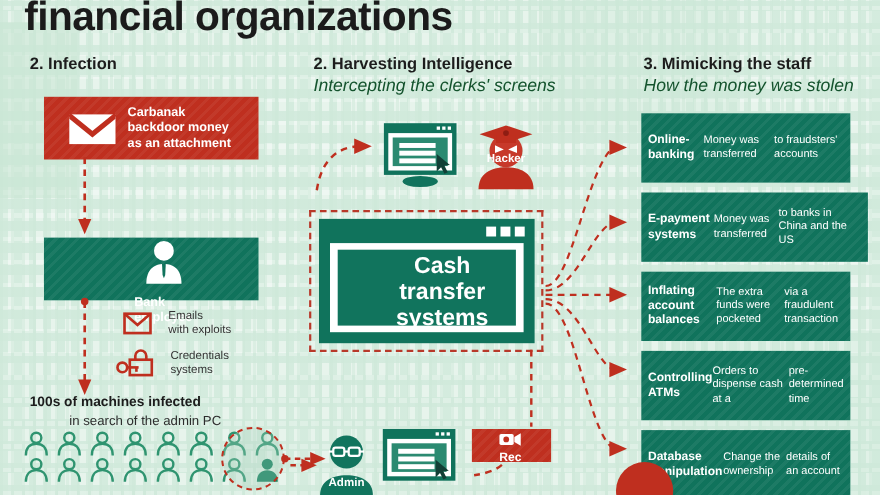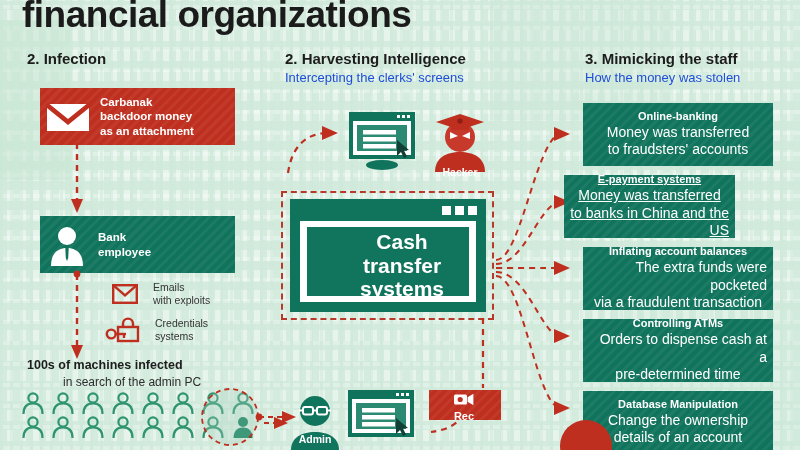--- a/index.html
+++ b/index.html
@@ -33,44 +33,45 @@
   
   .maintitle{
     position:absolute;left:22px;top:-6px;
     font-size:37px;font-weight:bold;color:#1b1b1b;letter-spacing:-.5px;
     white-space:nowrap;
   }
   .colhead{
     position:absolute;font-size:15px;font-weight:bold;color:#1c1c1c;white-space:nowrap;
   }
   .colsub{
-    position:absolute;font-size:13px;color:#1d4ed8;white-space:nowrap;
+    position:absolute;font-size:16px;color:#14532d;white-space:nowrap;font-style:italic;
   }
 
   
   .box{position:absolute;box-sizing:border-box;}
   .green{
     background:#10735c;
     background-image:repeating-linear-gradient(135deg, rgba(255,255,255,.055) 0 3px, rgba(0,0,0,0) 3px 7px);
     color:#fff;
+    flex-direction:column;
   }
   .red{
     background:#bf2f1f;
     background-image:repeating-linear-gradient(135deg, rgba(255,255,255,.05) 0 3px, rgba(0,0,0,0) 3px 7px);
     color:#fff;
   }
   .step-title{font-size:11px;font-weight:bold;line-height:1.25;}
-  .step-desc{font-size:14px;line-height:1.25;}
+  .step-desc{font-size:10px;line-height:1.25;}
   .rbox{
-    display:flex;flex-direction:column;align-items:center;justify-content:center;
-    text-align:right;padding:4px 6px;
+    display:flex;flex-direction:row;align-items:center;justify-content:center;
+    text-align:left;padding:4px 6px;
   }
 
   
-  .c1box{display:flex;align-items:center;padding-left:6px;gap:10px;}
+  .c1box{display:flex;align-items:center;padding-left:22px;gap:10px;}
   .c1label{font-size:11.5px;font-weight:bold;line-height:1.22;}
 
   .legend-row{position:absolute;display:flex;align-items:center;gap:15px;}
   .legend-text{font-size:10.5px;color:#333;line-height:1.2;}
 
   .infected-title{position:absolute;font-size:12.5px;font-weight:bold;color:#1c1c1c;white-space:nowrap;}
   .infected-sub{position:absolute;font-size:12px;color:#2d2d2d;white-space:nowrap;padding-left:36px;}
 
   .people{position:absolute;display:grid;grid-template-columns:repeat(8,30px);grid-auto-rows:24px;}
   .pcell{position:relative;width:30px;height:24px;}
@@ -316,21 +317,21 @@
   <div style="position:absolute;left:432px;top:110px;width:56px;height:62px;">
     <svg width="56" height="62" viewBox="0 0 56 62" aria-hidden="true">
       <circle cx="28" cy="27" r="15" fill="#c7392a"></circle>
       <path d="M18 22 L26 26 L18 29 Z" fill="#ffffff"></path>
       <path d="M38 22 L30 26 L38 29 Z" fill="#ffffff"></path>
       <path d="M4 12 L28 4 L52 12 L28 20 Z" fill="#bf2f1f"></path>
       <rect x="19" y="13" width="18" height="7" fill="#bf2f1f"></rect>
       <circle cx="28" cy="11" r="2.6" fill="#8e1d13"></circle>
       <path d="M3 62 C3 48 14 42 28 42 C42 42 53 48 53 62 Z" fill="#bf2f1f"></path>
     </svg>
-    <div class="cap-label" style="top:56px;">Hacker</div>
+    <div class="cap-label" style="top:28px;">Hacker</div>
   </div>
 
   <div class="dashframe" style="left:281px;top:191px;width:213px;height:129px;"></div>
 
   <div style="position:absolute;left:290px;top:199px;width:196px;height:113px;">
     <svg width="196" height="113" viewBox="0 0 196 113" aria-hidden="true">
       <rect x="0" y="0" width="196" height="113" fill="#10735c"></rect>
       <rect x="10" y="22" width="176" height="81" fill="#ffffff"></rect>
       <rect x="17" y="28" width="162" height="69" fill="#11745d"></rect>
       <rect x="152" y="7" width="9" height="9" fill="#ffffff"></rect>
@@ -412,21 +413,21 @@
     <path d="M2 186 C28 186 40 304 64 318" fill="none" stroke="#bf2f1f" stroke-width="2" stroke-dasharray="6 5"></path>
     <polygon points="60,311 76,318 60,325" fill="#bf2f1f"></polygon>
   </svg>
 
   <div class="box green rbox" style="left:583px;top:103px;width:190px;height:63px;">
     <div class="step-title">Online-banking</div>
     <div class="step-desc">Money was transferred</div>
     <div class="step-desc">to fraudsters' accounts</div>
   </div>
 
-  <div class="box green rbox" style="left:564px;top:175px;width:171px;height:63px;text-decoration:underline;">
+  <div class="box green rbox" style="left:583px;top:175px;width:206px;height:63px;">
     <div class="step-title">E-payment systems</div>
     <div class="step-desc">Money was transferred</div>
     <div class="step-desc">to banks in China and the US</div>
   </div>
 
   <div class="box green rbox" style="left:583px;top:247px;width:190px;height:63px;">
     <div class="step-title">Inflating account balances</div>
     <div class="step-desc">The extra funds were pocketed</div>
     <div class="step-desc">via a fraudulent transaction</div>
   </div>

